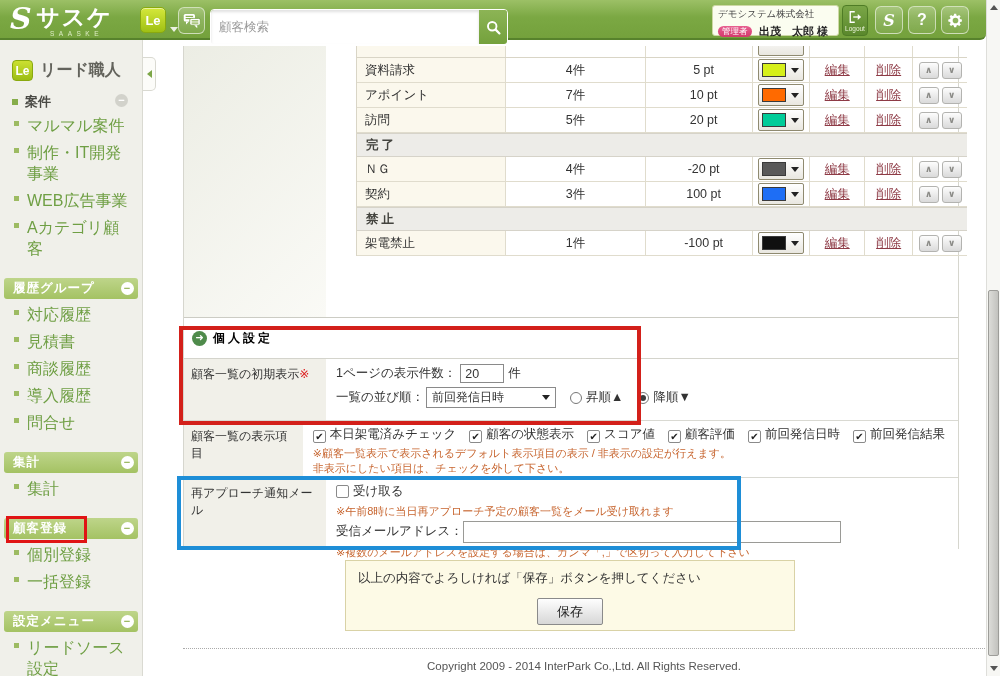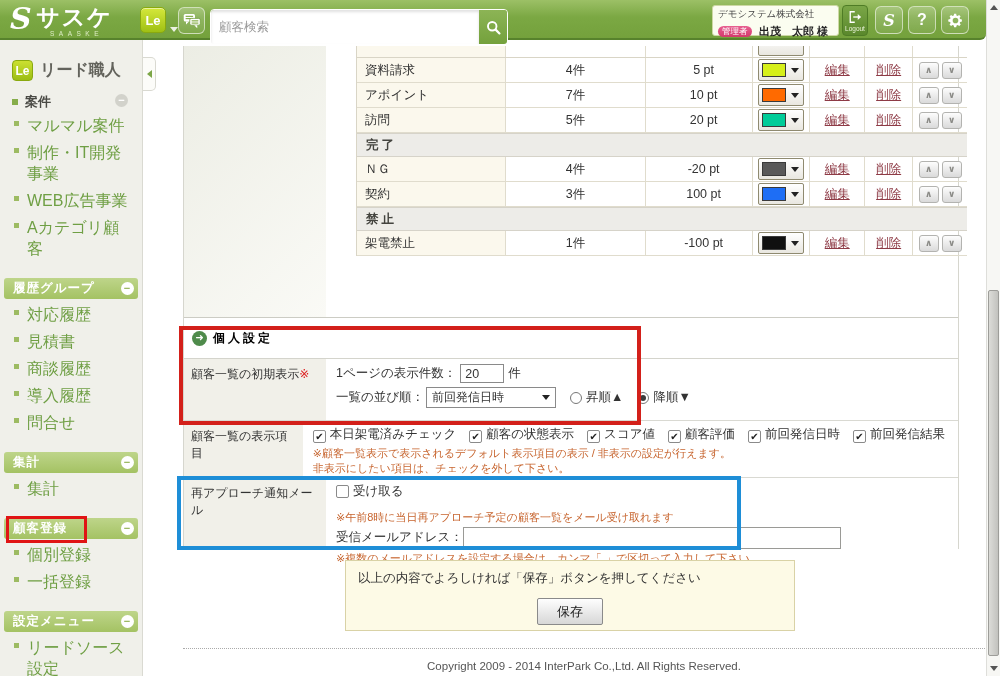--- a/index.html
+++ b/index.html
@@ -491,21 +491,21 @@
                 </span><span>前回発信結果</span></span>
           </div>
           <div class="note">※顧客一覧表示で表示されるデフォルト表示項目の表示 / 非表示の設定が行えます。</div>
           <div class="note">非表示にしたい項目は、チェックを外して下さい。</div>
         </div>
       </div>
 
       <div class="ps-row" style="height:72px;border-bottom:none">
         <div class="ps-th">再アプローチ通知メール</div>
         <div class="ps-td">
-          <div class="ps-line" style="margin-bottom:10px">
+          <div class="ps-line" style="margin-bottom:4px">
             <span class="cb"></span>
             <span>受け取る</span>
           </div>
           <div class="note">※午前8時に当日再アプローチ予定の顧客一覧をメール受け取れます</div>
           <div class="ps-line" style="margin:2px 0 2px 0">
             <span>受信メールアドレス：</span>
             <input class="mail-input" value="" style="">
           </div>
           <div class="note">※複数のメールアドレスを設定する場合は、カンマ「,」で区切って入力して下さい</div>
         </div>

